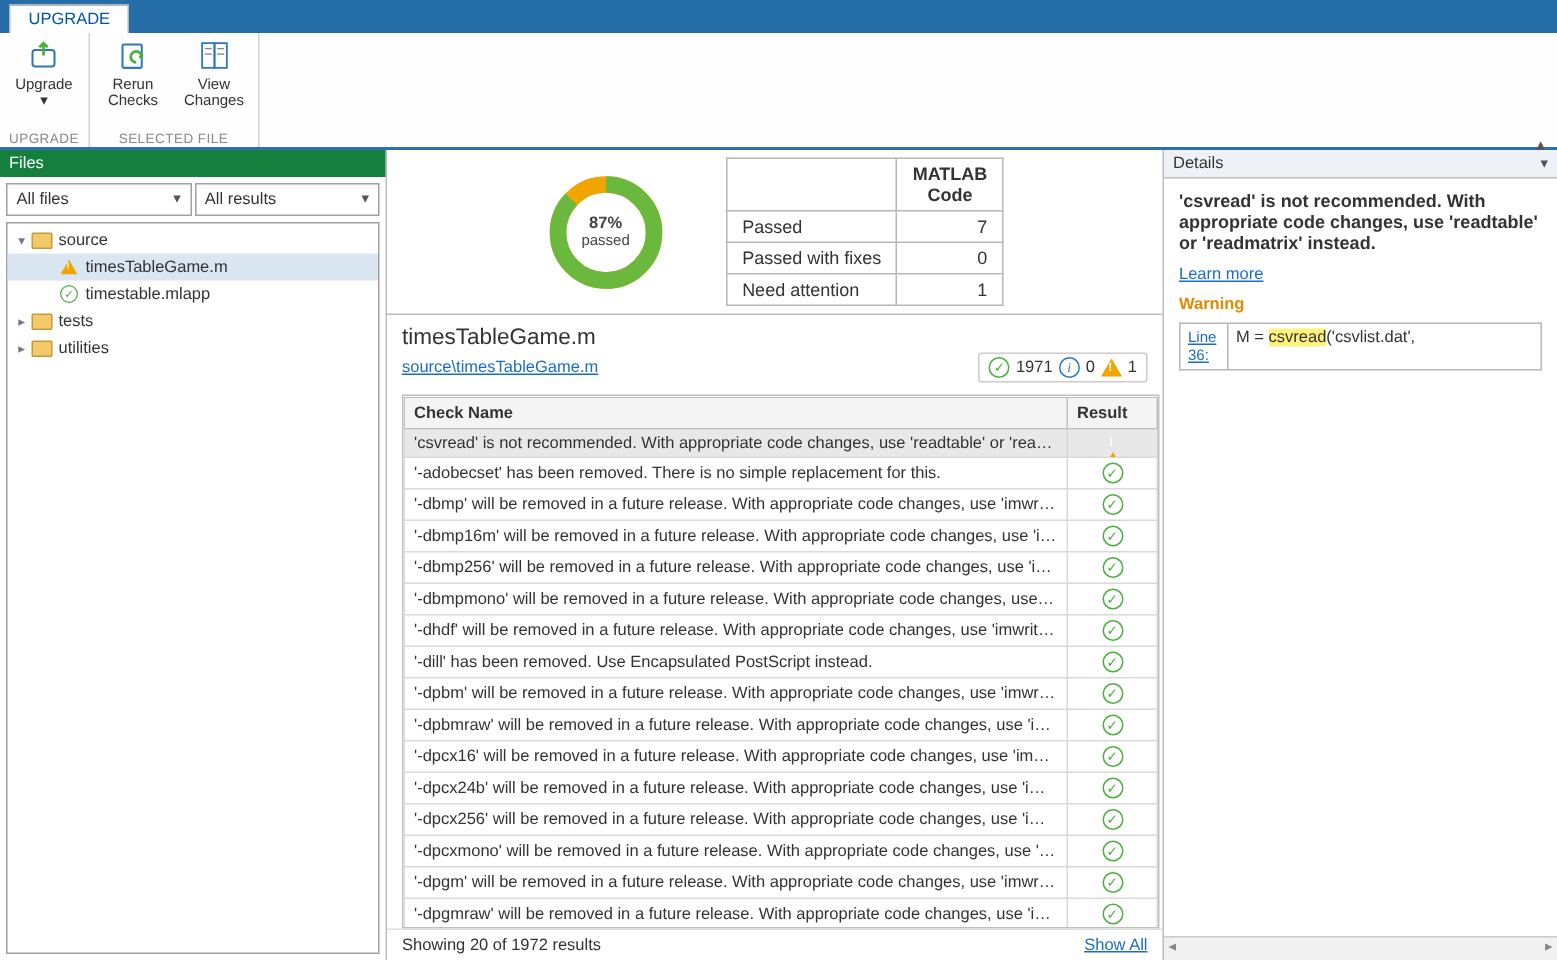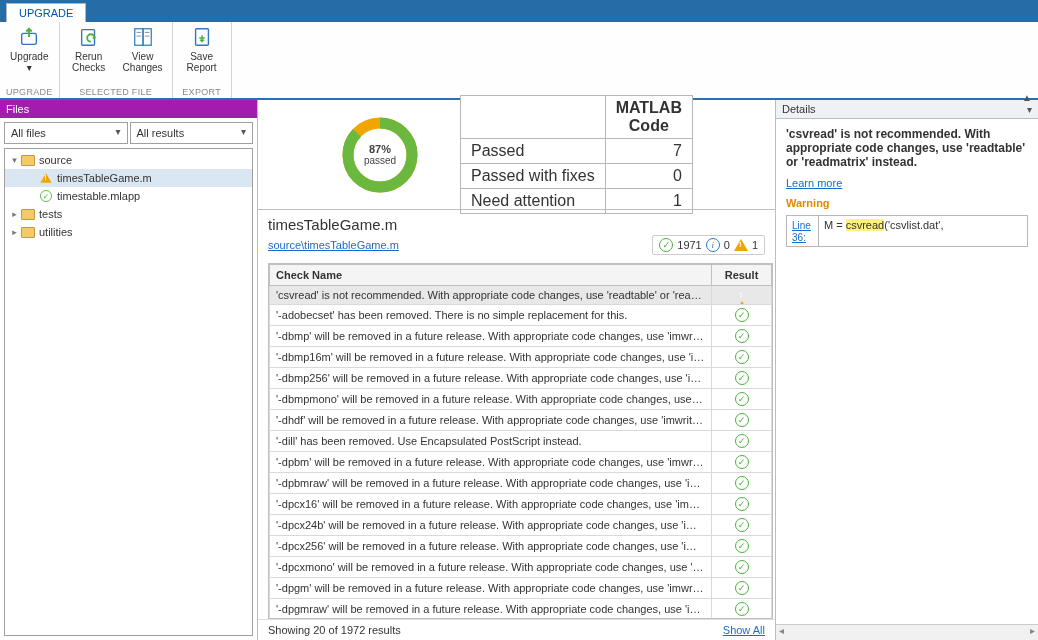--- a/index.html
+++ b/index.html
@@ -13,55 +13,55 @@
   .rgroup-top { flex:1; display:flex; gap:8px; align-items:flex-start; }
   .rbtn { display:flex; flex-direction:column; align-items:center; width:46px; cursor:pointer; }
   .rbtn .ic { width:24px; height:24px; display:flex; align-items:center; justify-content:center; }
   .rbtn .lbl { font-size:10px; text-align:center; line-height:11px; margin-top:2px; color:#333;}
   .rgroup-lbl { font-size:9px; color:#888; letter-spacing:0.3px; margin-top:1px;}
   .ribbon-rest { flex:1; border-right:none; }
   .help-arrow { position:absolute; right:6px; top:92px; color:#555; font-size:10px;}
   
   .main { display:flex; height:540px; }
   .left { width:258px; border-right:1px solid #bdbdbd; display:flex; flex-direction:column; }
-  .left-head { background:#a21caf; color:#fff; font-size:11px; padding:3px 6px; }
+  .left-head { background:#15803d; color:#fff; font-size:11px; padding:3px 6px; }
   .filters { padding:4px; display:flex; gap:2px; }
   .dd { flex:1; border:1px solid #a0a0a0; background:#fff; height:22px; font-size:11px; padding:0 18px 0 6px; position:relative; display:flex; align-items:center; }
   .dd::after { content:"▾"; position:absolute; right:6px; top:3px; font-size:10px; color:#555; }
   .tree { border:1px solid #a0a0a0; margin:0 4px 4px; flex:1; overflow:auto; padding:2px 0; background:#fff;}
   .tnode { display:flex; align-items:center; height:18px; font-size:11px; padding-left:4px; cursor:pointer;}
   .tnode.sel { background:#dbe6f3; }
   .tw { width:11px; text-align:center; color:#777; font-size:9px;}
   .tic { width:16px; height:14px; margin-right:3px; display:inline-flex; align-items:center; justify-content:center;}
   .folder-ic::before { content:""; display:block; width:12px; height:9px; background:#f4c96a; border:1px solid #c49a3a; border-radius:1px;}
   
   .center { flex:1; display:flex; flex-direction:column; border-right:1px solid #bdbdbd; min-width:0;}
   .summary { height:110px; border-bottom:1px solid #bdbdbd; display:flex; align-items:center; justify-content:center; gap:40px;}
   .donut { position:relative; width:80px; height:80px; }
   .donut svg { transform:rotate(-90deg); }
   .donut-txt { position:absolute; inset:0; display:flex; flex-direction:column; align-items:center; justify-content:center; font-size:11px; font-weight:bold; color:#444;}
   .donut-txt span:last-child{ font-weight:normal; font-size:10px;}
-  .stat-tbl { border-collapse:collapse; font-size:16px; }
+  .stat-tbl { border-collapse:collapse; font-size:12px; }
   .stat-tbl th, .stat-tbl td { border:1px solid #b7b7b7; padding:3px 10px; }
   .stat-tbl th { font-weight:bold; background:#fff;}
   .stat-tbl td:last-child { text-align:right; width:60px;}
   .file-head { padding:6px 10px 4px; }
   .file-title { font-size:15px; color:#333; }
   .file-row { display:flex; justify-content:space-between; align-items:center; margin-top:2px;}
   .file-path { color:#1a6cc9; font-size:11px; text-decoration:underline; cursor:pointer;}
   .counts { display:flex; align-items:center; gap:4px; border:1px solid #ccc; border-radius:2px; padding:2px 6px; font-size:11px;}
   .ic-sm { width:14px; height:14px; display:inline-flex; align-items:center; justify-content:center; border-radius:50%;}
   .ic-pass { border:1.5px solid #4caf3e; color:#4caf3e; font-size:9px;}
   .ic-info { border:1.5px solid #2c77cc; color:#2c77cc; font-size:9px; font-style:italic; font-family:serif;}
   .ic-warn { width:0; height:0; border-left:7px solid transparent; border-right:7px solid transparent; border-bottom:12px solid #f0a500; position:relative; border-radius:0;}
   .ic-warn::after{content:"!"; position:absolute; left:-2px; top:1px; color:#fff; font-size:8px; font-weight:bold;}
   .tbl-wrap { flex:1; overflow:auto; margin:4px 2px 0 10px; border:1px solid #c0c0c0;}
   .res-tbl { width:100%; border-collapse:collapse; font-size:11px; }
   .res-tbl th { background:#f4f4f4; border:1px solid #c0c0c0; padding:4px 6px; text-align:left; font-weight:bold;}
-  .res-tbl th:last-child { width:60px; text-align:center;}
+  .res-tbl th:last-child { width:60px; text-align:left;}
   .res-tbl td { border:1px solid #d9d9d9; padding:3px 6px; white-space:nowrap; overflow:hidden; text-overflow:ellipsis; max-width:430px;}
   .res-tbl td:last-child { text-align:center; width:60px;}
   .res-tbl tr.sel td { background:#e8e8e8; }
   .footer-row { display:flex; justify-content:space-between; padding:4px 10px; font-size:11px; border-top:1px solid #ddd;}
   .footer-row a { color:#1a6cc9; text-decoration:underline; cursor:pointer;}
   
   .right { width:262px; display:flex; flex-direction:column;justify-content:center; }
   .right-head { background:#eef2f6; border-bottom:1px solid #bdbdbd; font-size:11px; padding:3px 6px; display:flex; justify-content:space-between; align-items:center;}
   .right-body { padding:8px 10px; font-size:11px; overflow:auto; flex:1;}
   .detail-title { font-weight:bold; font-size:12px; margin-bottom:8px;}
@@ -124,35 +124,20 @@
               <line x1="5" y1="11" x2="10" y2="11" stroke="#888"></line>
               <line x1="14" y1="11" x2="19" y2="11" stroke="#888"></line>
             </svg>
         </span>
         <span class="lbl" style="white-space:pre;">View
 Changes</span>
       </div>
     </div>
     <div class="rgroup-lbl">SELECTED FILE</div>
   </div>
-  <div class="rgroup">
-    <div class="rgroup-top">
-      <div class="rbtn">
-        <span class="ic">
-          <svg class="rsvg" viewBox="0 0 24 24">
-              <rect x="5" y="3" width="14" height="18" rx="1" fill="none" stroke="#2f78c0" stroke-width="1.5"></rect>
-              <path d="M9 14 L15 14 M12 11 L12 17 M10 12 L12 10 L14 12" fill="none" stroke="#4caf3e" stroke-width="1.6" transform="rotate(180 12 13.5)"></path>
-            </svg>
-        </span>
-        <span class="lbl" style="white-space:pre;">Save
-Report</span>
-      </div>
-    </div>
-    <div class="rgroup-lbl">EXPORT</div>
-  </div>
   <div class="rgroup ribbon-rest"></div>
 </div>
 <span class="help-arrow">▲</span>
 
 <div class="main">
 
   <div class="left">
     <div class="left-head">Files</div>
     <div class="filters">
       <div class="dd">All files</div>

